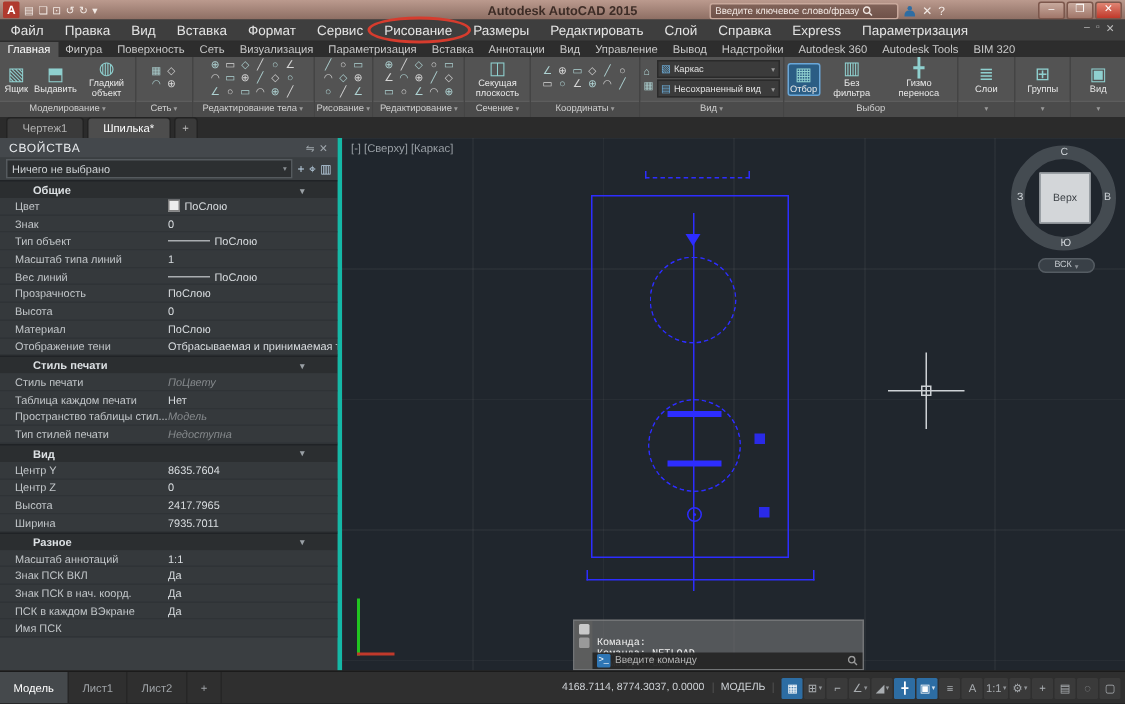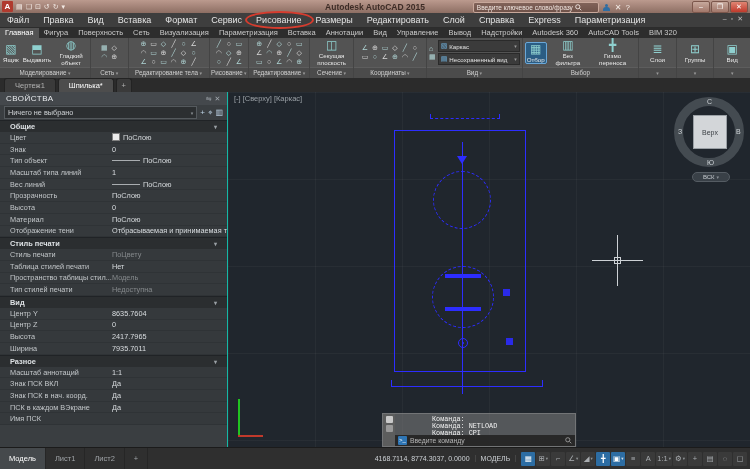--- a/index.html
+++ b/index.html
@@ -57,36 +57,36 @@
     font-size:6.2px;color:#e0e0e0;padding:0 2px;white-space:nowrap;overflow:hidden;}
   .vdrop .cube{color:#6fb3e0;margin-right:2px;font-size:7px;}
   .vdrop:after{content:"▾";margin-left:auto;font-size:5px;color:#9a9a9a;}
   
   .ftabs{position:absolute;left:0;top:78px;width:750px;height:14px;background:#2b2b2b;display:flex;align-items:flex-end;padding-left:4px;}
   .ftab{height:13px;line-height:13px;padding:0 10px;margin-right:2px;font-size:7.5px;background:#3a3a3a;color:#b3b3b3;
     border-radius:3px 3px 0 0;border:1px solid #232323;border-bottom:none;white-space:nowrap;}
   .ftab.active{background:#4d4d4d;color:#fff;}
   .ftab-add{width:14px;text-align:center;padding:0;}
   
-  .props{position:absolute;left:0;top:92px;width:228px;height:355px;background:#3a3e41;border-right:1px solid #14b8a6;box-sizing:border-box;overflow:hidden;}
+  .props{position:absolute;left:0;top:92px;width:228px;height:355px;background:#3a3e41;border-right:3px solid #14b8a6;box-sizing:border-box;overflow:hidden;}
   .phead{height:13px;background:#44484c;display:flex;align-items:center;padding:0 6px;font-size:8px;color:#e8ebee;letter-spacing:.5px;}
   .phead .ph-ic{margin-left:auto;color:#9fa6ac;font-size:7px;}
   .selrow{height:15px;display:flex;align-items:center;padding:0 4px;gap:3px;background:#3a3e41;}
   .selector{flex:1;height:11px;background:#2c2f31;border:1px solid #555a5e;display:flex;align-items:center;
     font-size:7.3px;color:#cfd3d6;padding:0 3px;}
   .selector:after{content:"▾";margin-left:auto;font-size:5px;color:#8a8f93;}
   .selicons{display:flex;gap:3px;font-size:8px;color:#bcd2e4;}
   .psection{height:11px;background:#2b2e30;border-top:1px solid #202326;display:flex;align-items:center;
-    padding:0 10px;font-size:7.4px;font-weight:bold;color:#dde1e4;}
+    padding:0 22px;font-size:7.4px;font-weight:bold;color:#dde1e4;}
   .psection i{margin-left:auto;font-style:normal;font-size:6px;color:#9aa0a5;}
   .prow{display:flex;align-items:center;height:10.7px;background:#35393c;border-bottom:1px solid #2f3336;font-size:7.3px;}
   .plabel{width:102px;padding-left:10px;color:#c2c6c9;white-space:nowrap;overflow:hidden;flex:0 0 auto;}
   .pval{flex:1;display:flex;align-items:center;gap:3px;color:#d9dde0;white-space:nowrap;overflow:hidden;}
   .pval b{font-weight:normal;text-align:center;}
-  .prow.muted .pval b{color:#85898c;}
+  .prow.muted .pval b{color:#85898c;font-style:italic;}
   .swbox{display:none;width:6px;height:6px;background:#ececec;border:1px solid #808080;}
   .prow.swatch .swbox{display:inline-block;}
   .lnbox{display:none;width:28px;height:1px;background:#a9adb0;}
   .prow.line .lnbox{display:inline-block;}
   
   .viewport{position:absolute;left:228px;top:92px;width:522px;height:355px;background:#20262d;overflow:hidden;
     background-image:repeating-linear-gradient(to right,rgba(255,255,255,.035) 0 1px,transparent 1px 87px),
                      repeating-linear-gradient(to bottom,rgba(255,255,255,.035) 0 1px,transparent 1px 87px);}
   .vp-controls{position:absolute;left:6px;top:2px;font-size:7.5px;color:#9aa0a6;display:flex;gap:2px;}
   .blue{position:absolute;box-sizing:border-box;}
@@ -121,21 +121,21 @@
   .vc-face{position:absolute;left:465px;top:23px;width:34px;height:34px;background:#d3d6d9;border:1px solid #9aa0a5;
     color:#3a3f44;font-size:7px;display:flex;align-items:center;justify-content:center;box-sizing:border-box;}
   .vc-wcs{position:absolute;left:464px;top:80px;width:38px;height:10px;background:#394047;border:1px solid #555c63;border-radius:5px;
     font-size:6px;color:#c6cbd0;display:flex;align-items:center;justify-content:center;gap:2px;box-sizing:border-box;}
   .vc-wcs:after{content:"▾";font-size:5px;color:#8a9096;}
   
   .cmdwin{position:absolute;left:154px;top:321px;width:194px;height:34px;background:rgba(128,128,128,.55);display:flex;border:1px solid rgba(160,160,160,.4);box-sizing:border-box;}
   .cmdstrip{width:12px;background:rgba(95,95,95,.75);display:flex;flex-direction:column;align-items:center;gap:2px;padding-top:2px;}
   .cmdstrip i{width:7px;height:7px;background:#c9c9c9;border-radius:1px;display:block;}
   .cmdstrip i+i{background:#9a9a9a;}
-  .cmdlines{flex:1;padding:2px 3px;font-size:6.8px;line-height:7.2px;color:#f2f2f2;font-family:"Liberation Mono",monospace;margin-left:34px;}
+  .cmdlines{flex:1;padding:12px 3px;font-size:6.8px;line-height:7.2px;color:#f2f2f2;font-family:"Liberation Mono",monospace;}
   .cmdinput{position:absolute;left:12px;right:0;bottom:0;height:11px;background:rgba(38,38,38,.95);display:flex;align-items:center;
     gap:3px;padding:0 3px;font-size:6.8px;color:#b5b5b5;}
   .cmdbtn{width:9px;height:9px;background:#2f76b5;color:#fff;font-size:6px;line-height:9px;text-align:center;border-radius:1px;flex:0 0 auto;}
   .cmdinput svg{margin-left:auto;flex:0 0 auto;}
   
   .sbar{position:absolute;left:0;top:447px;width:750px;height:22px;background:#2f2f2f;border-top:1px solid #1b1b1b;
     display:flex;align-items:center;font-size:7.5px;box-sizing:border-box;}
   .sbtab{height:100%;display:flex;align-items:center;padding:0 9px;color:#9fa3a7;border-right:1px solid #262626;}
   .sbtab.active{background:#45494c;color:#fff;}
   .coords{margin-left:auto;color:#cfd3d7;font-size:7px;white-space:nowrap;}
@@ -236,21 +236,21 @@
       <span class="rtab">Вид</span>
 
       <span class="rtab">Управление</span>
 
       <span class="rtab">Вывод</span>
 
       <span class="rtab">Надстройки</span>
 
       <span class="rtab">Autodesk 360</span>
 
-      <span class="rtab">AutoCAD Tools</span>
+      <span class="rtab">Autodesk Tools</span>
 
       <span class="rtab">BIM 320</span>
     </div>
 
   <div class="ribbon">
     <div class="rpanel" style="width:92px;">
       <div class="rtools">
         <div class="bigbtn">
           <span class="bicon">▧</span>
           <span>Ящик</span>
@@ -549,21 +549,21 @@
     <div>
 
         <div class="prow muted">
           <span class="plabel">Стиль печати</span>
           <span class="pval">
             <b>ПоЦвету</b>
           </span>
         </div>
 
         <div class="prow">
-          <span class="plabel">Таблица стилей печати</span>
+          <span class="plabel">Таблица каждом печати</span>
           <span class="pval">
             <b>Нет</b>
           </span>
         </div>
 
         <div class="prow muted">
           <span class="plabel">Пространство таблицы стил...</span>
           <span class="pval">
             <b>Модель</b>
           </span>

